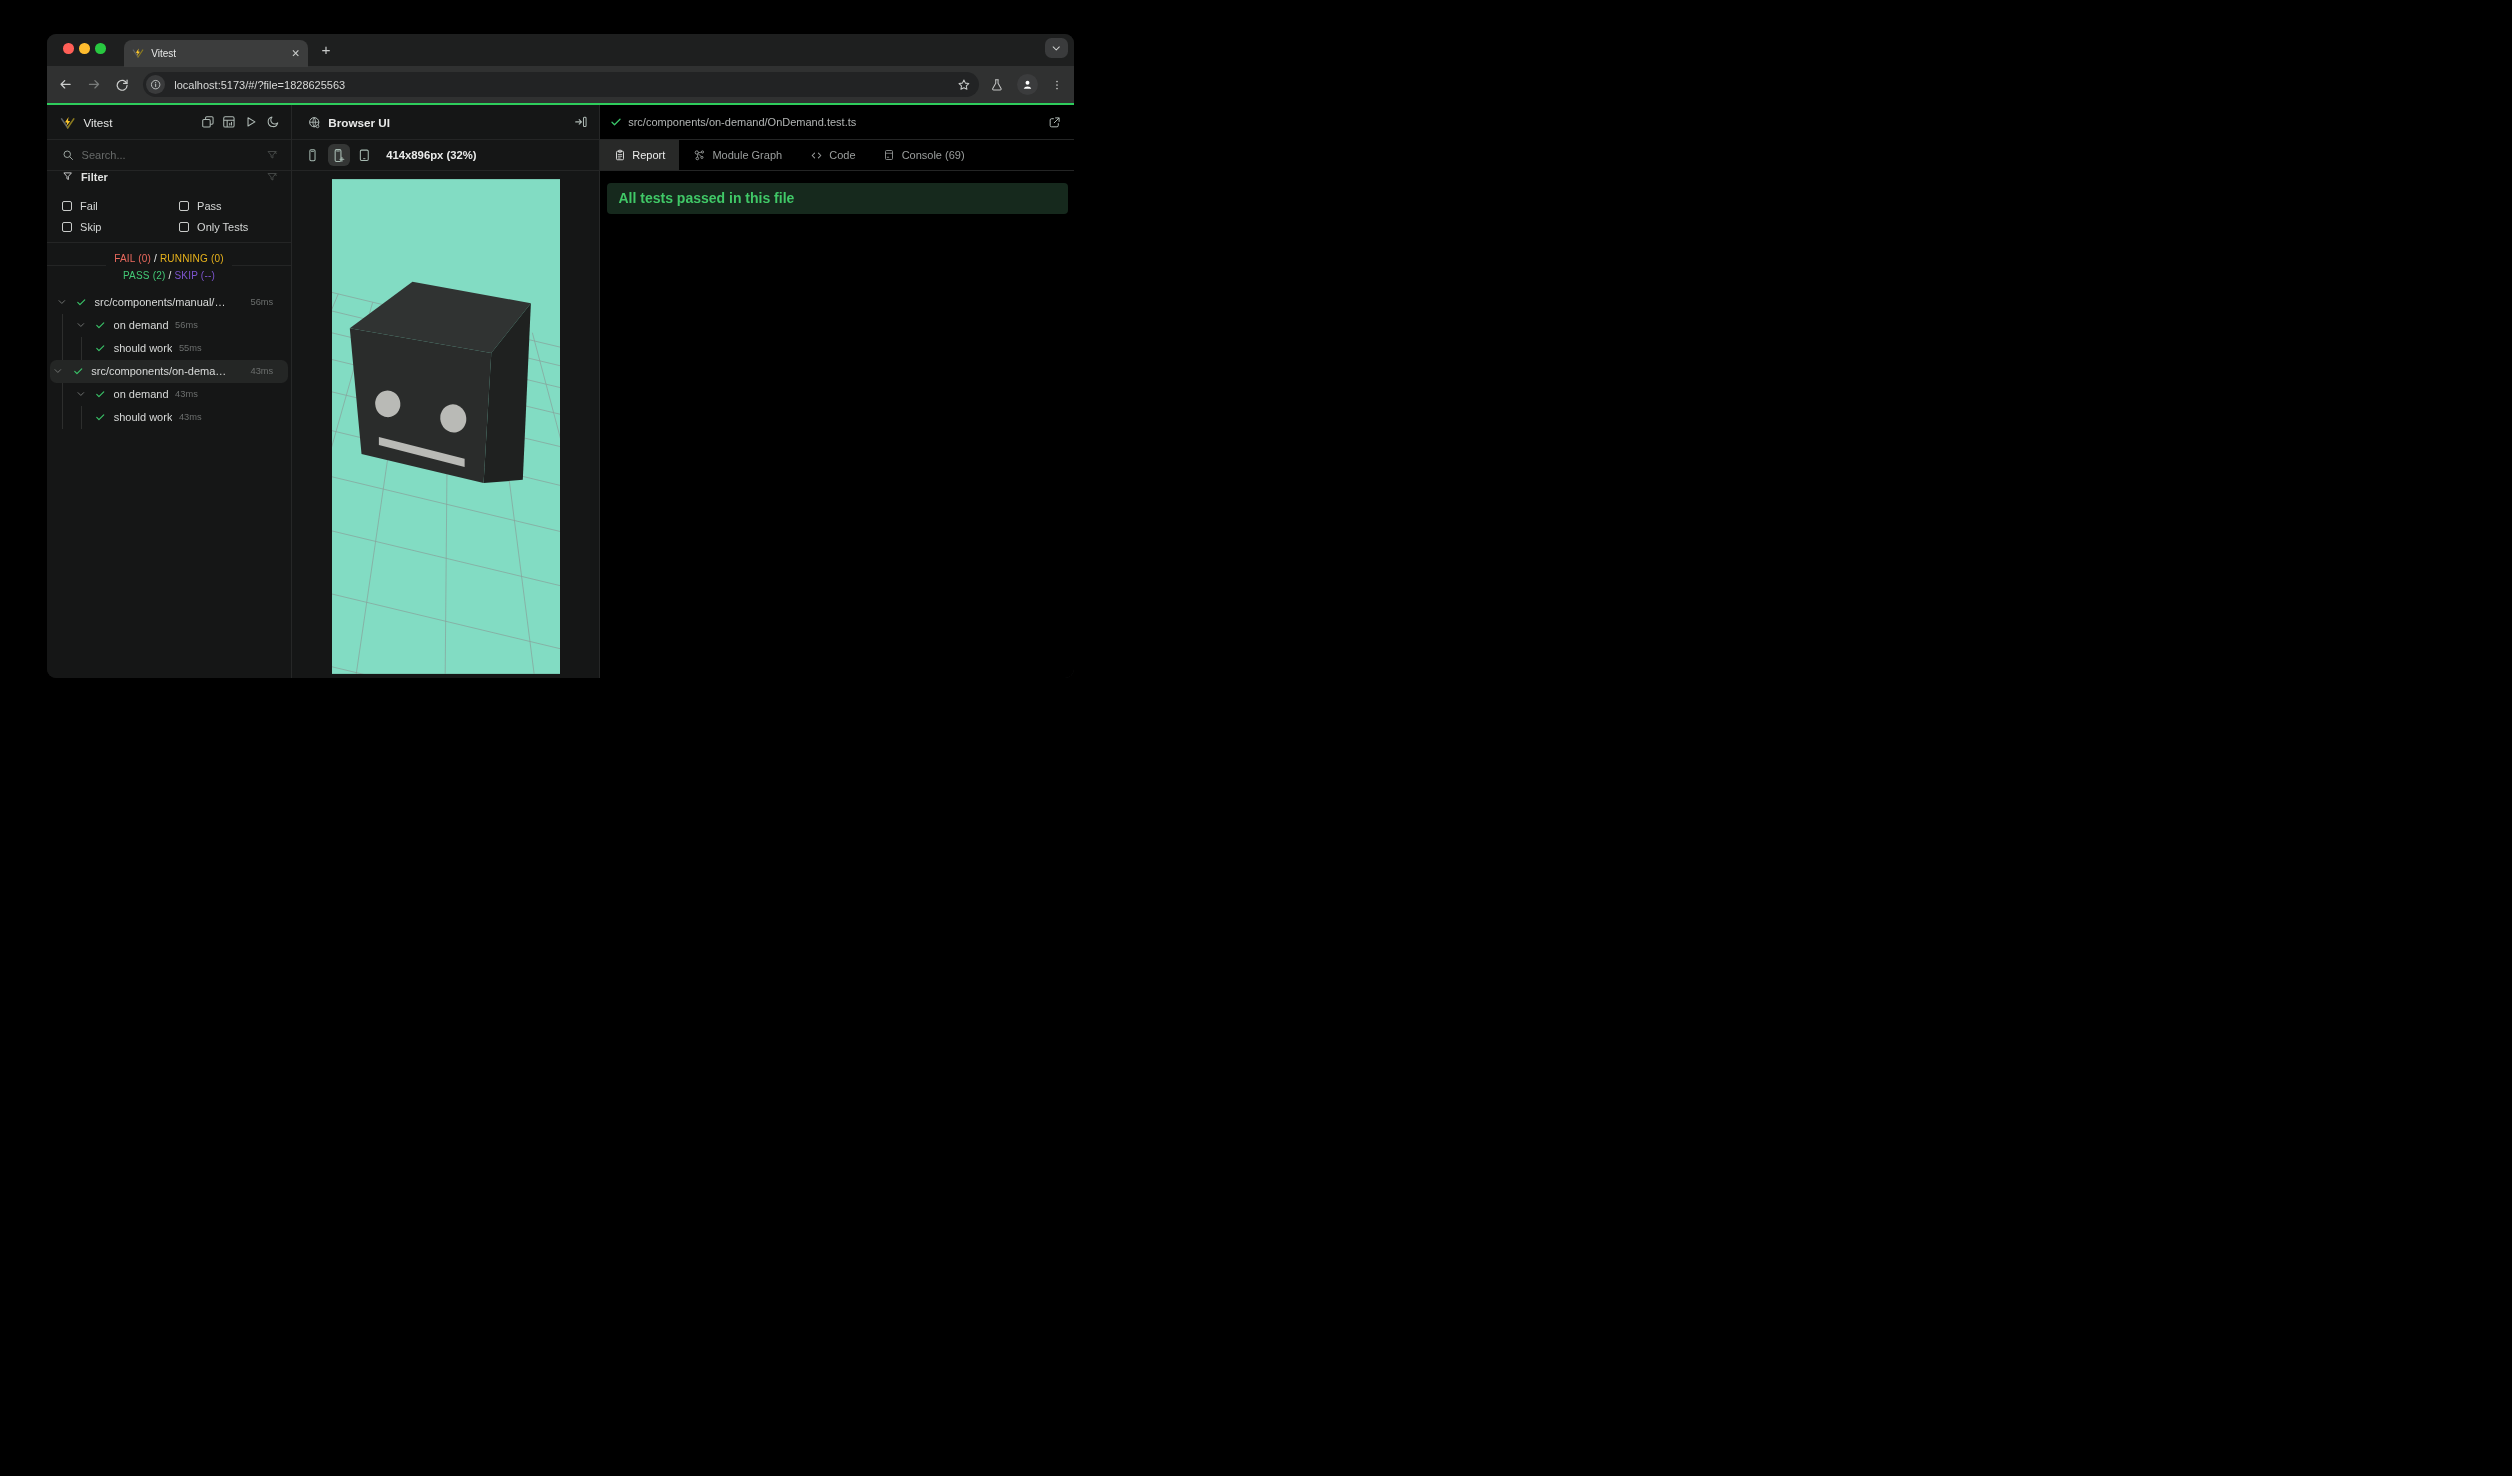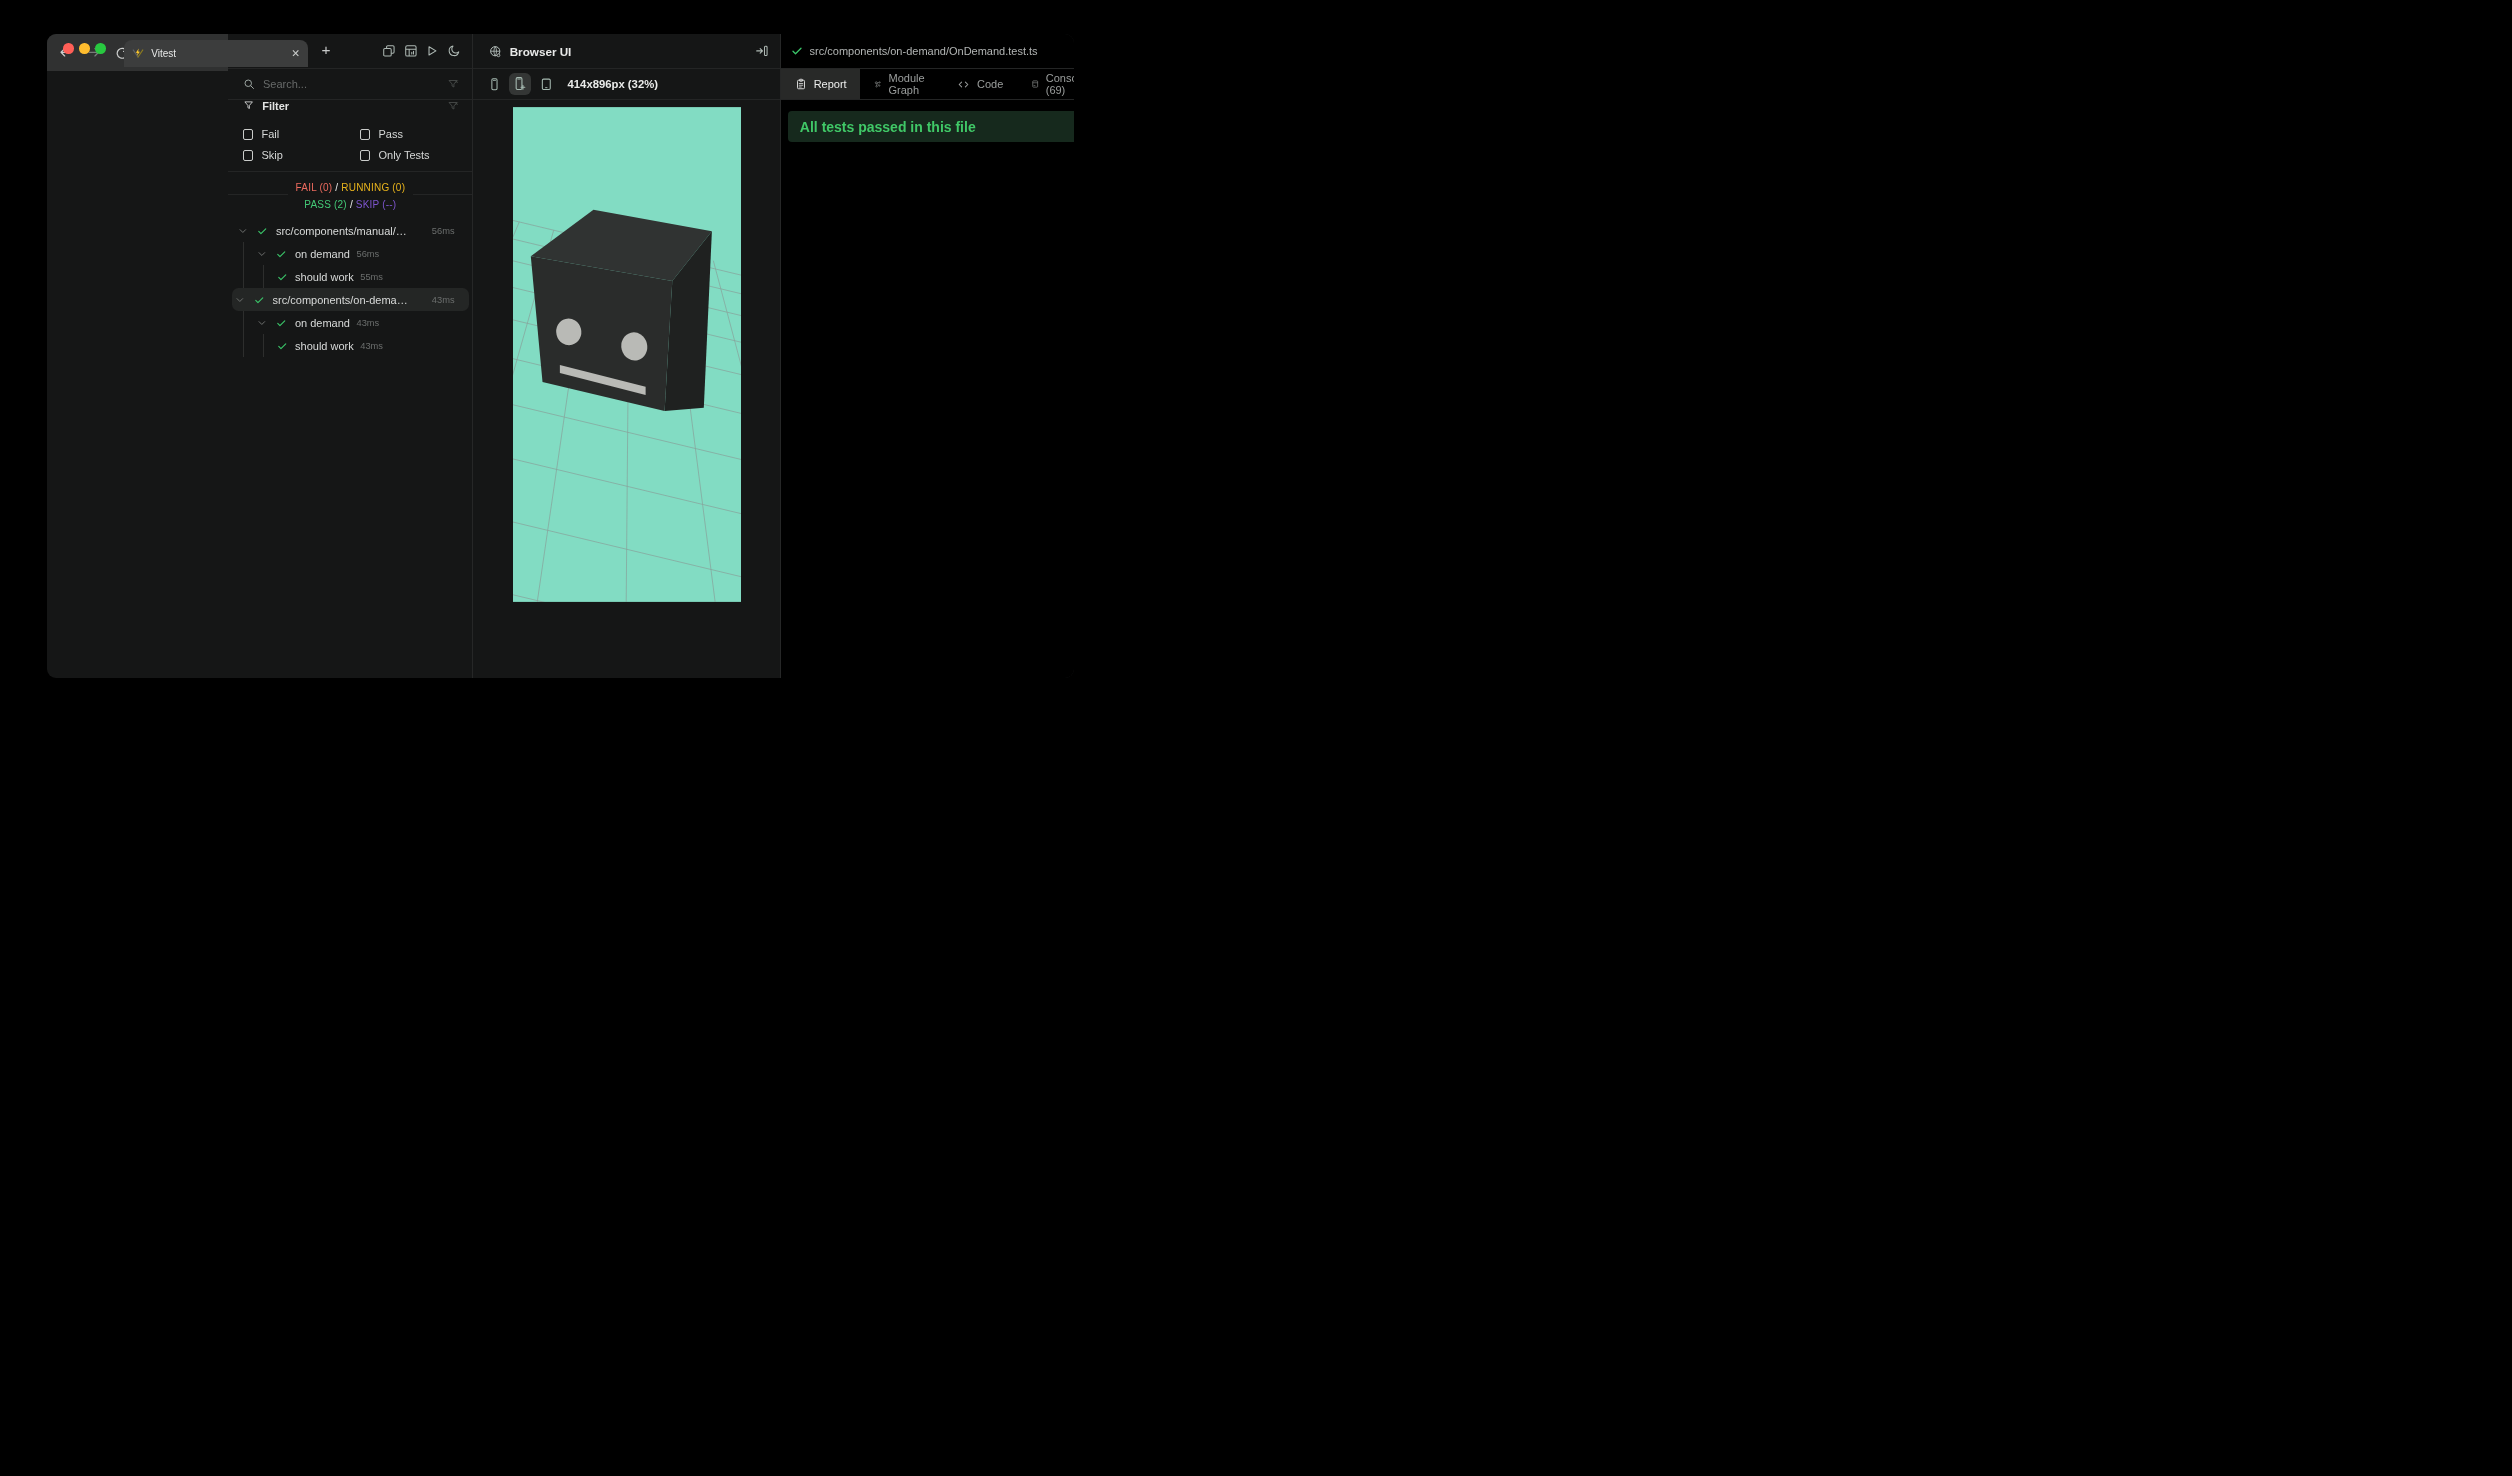--- a/index.html
+++ b/index.html
@@ -1,19 +1,19 @@
 <!DOCTYPE html>
 <html style="font-size:13px"><head>
 <meta charset="utf-8">
 <style>
   html,body{margin:0;padding:0;background:#000;}
   *{box-sizing:border-box;font-family:"Liberation Sans",sans-serif;}
   .stage{position:relative;width:1256px;height:738px;background:#000;overflow:hidden;}
   .window{position:absolute;left:47px;top:34px;width:1027px;height:644px;border-radius:9px;overflow:hidden;
-          background:#151616;box-shadow:0 19.4px 57px rgba(0,0,0,.65);display:flex;flex-direction:row;}
+          background:#151616;box-shadow:0 19.4px 57px rgba(0,0,0,.65);display:flex;flex-direction:column;}
   
   .tabstrip{height:32px;background:#1e1f1f;position:relative;flex:none;}
   .lights{position:absolute;left:16px;top:9px;display:flex;gap:5.7px;}
   .light{width:10.5px;height:10.5px;border-radius:50%;}
   .tab{position:absolute;left:77px;top:5.7px;width:184px;height:27px;background:#3c3d3d;
        border-radius:8px 8px 0 0;display:flex;align-items:center;padding:0 8px;}
   .tab-title{font-size:10px;color:#e8e9e8;margin-left:7.3px;flex:1;}
   .tab-close{color:#c9cbca;font-size:10.5px;line-height:1;cursor:default;}
   .newtab{position:absolute;left:270px;top:7.3px;color:#c9cbca;font-size:15.4px;font-weight:400;line-height:18px;width:18px;text-align:center;}
   .tabsearch{position:absolute;right:6.5px;top:4px;width:23px;height:20px;border-radius:6.5px;background:#3a3b3c;
@@ -113,20 +113,35 @@
         <svg width="14.6" height="14.6" viewBox="0 0 24 24">
             <path d="M4 12h15M13 18l6-6-6-6" stroke="#787b7a" stroke-width="2.1" fill="none" stroke-linecap="round" stroke-linejoin="round"></path>
           </svg>
       </span>
       <span class="navic">
         <svg width="13.8" height="13.8" viewBox="0 0 24 24">
             <path d="M20.4 9.5A8.6 8.6 0 1 0 21 13" stroke="#cbcdcc" stroke-width="2.1" fill="none" stroke-linecap="round"></path>
             <path d="M21 3.5v6h-6" stroke="#cbcdcc" stroke-width="2.1" fill="none" stroke-linecap="round" stroke-linejoin="round"></path>
           </svg>
       </span>
+      <div class="omnibox">
+        <span class="chip">
+          <svg width="11.3" height="11.3" viewBox="0 0 24 24">
+            <circle cx="12" cy="12" r="9" stroke="#d2d4d3" stroke-width="1.8" fill="none"></circle>
+            <path d="M12 11v5" stroke="#d2d4d3" stroke-width="1.9" stroke-linecap="round"></path>
+            <circle cx="12" cy="7.6" r="1.2" fill="#d2d4d3"></circle>
+          </svg>
+        </span>
+        <span class="url">localhost:5173/#/?file=1828625563</span>
+        <span>
+          <svg width="13.8" height="13.8" viewBox="0 0 24 24">
+              <path d="M12 3.5l2.6 5.4 5.9.8-4.3 4.1 1 5.9-5.2-2.8-5.2 2.8 1-5.9L3.5 9.7l5.9-.8z" stroke="#c3c5c4" stroke-width="1.8" fill="none" stroke-linejoin="round"></path>
+            </svg>
+        </span>
+      </div>
       <span class="rightic" style="margin-left:1.6px;">
         <svg width="13.8" height="13.8" viewBox="0 0 24 24">
             <path d="M9.5 3h5M10 3v6l-5.2 9.3A1.8 1.8 0 0 0 6.4 21h11.2a1.8 1.8 0 0 0 1.6-2.7L14 9V3" stroke="#c3c5c4" stroke-width="1.8" fill="none" stroke-linecap="round" stroke-linejoin="round"></path>
           </svg>
       </span>
       <span class="rightic">
         <span class="avatar-btn">
           <svg width="13" height="13" viewBox="0 0 24 24">
               <circle cx="12" cy="8.7" r="3.6" fill="#fff"></circle>
               <path d="M5 20a7.2 5.6 0 0 1 14 0z" fill="#fff"></path>

